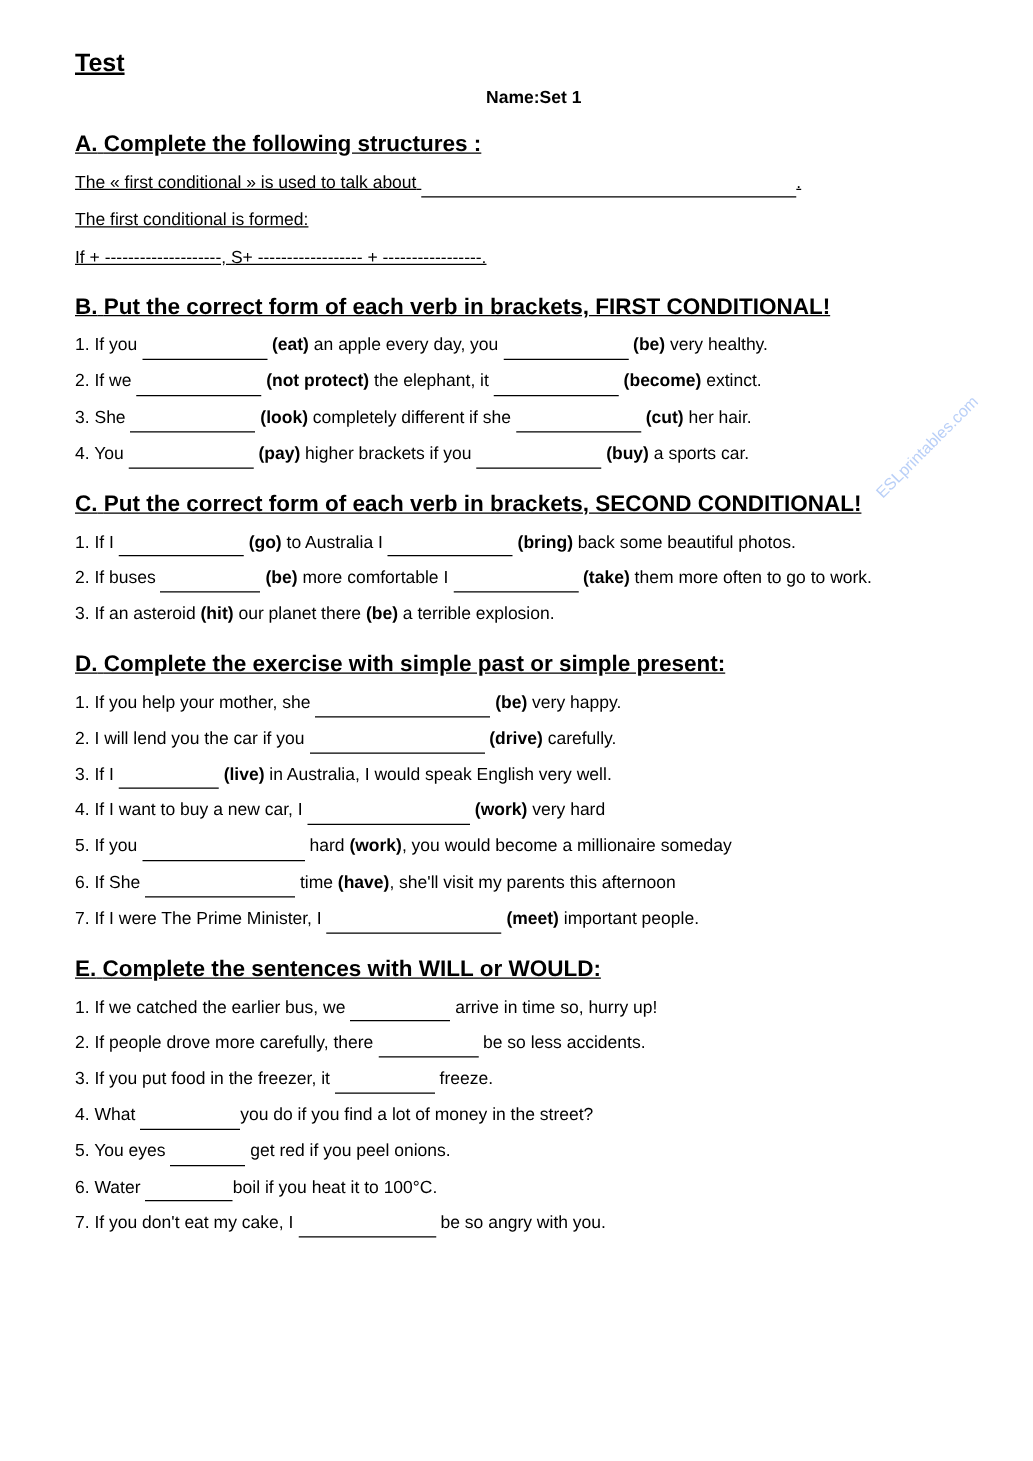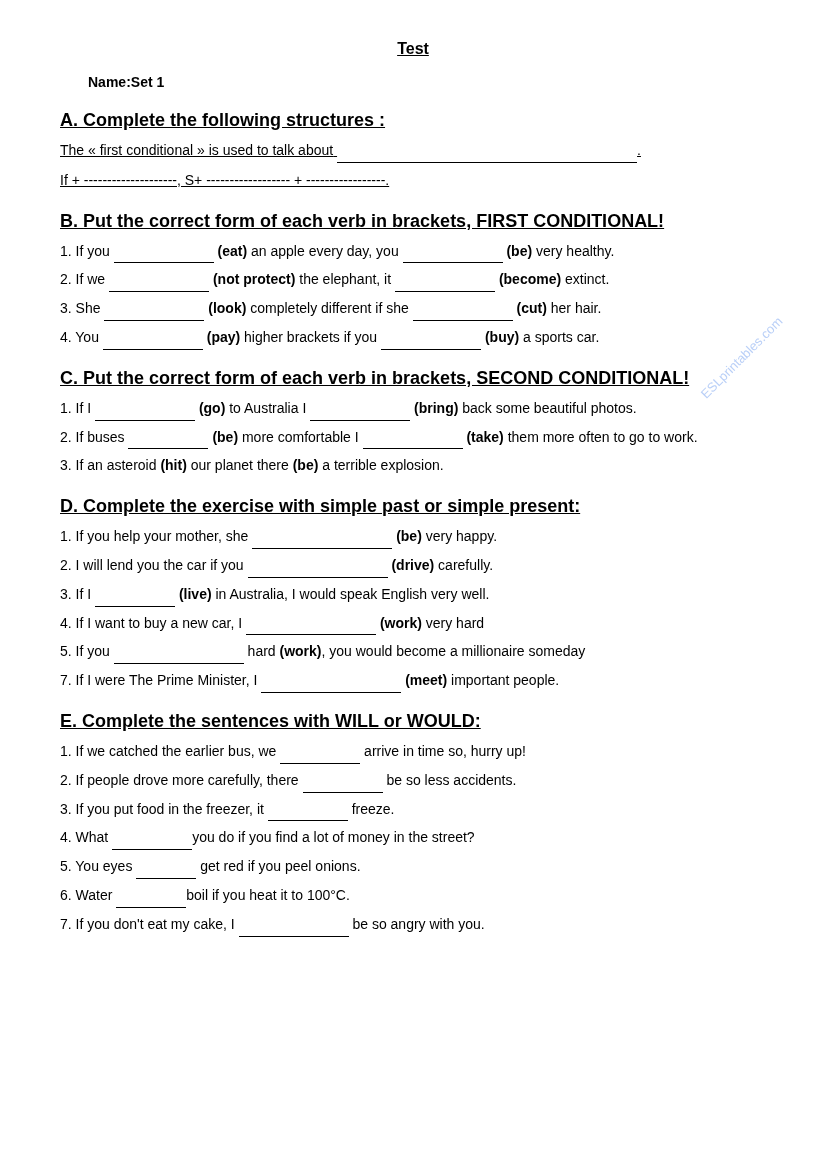--- a/index.html
+++ b/index.html
@@ -7,29 +7,29 @@
       background: #fff;
       font-family: Arial, sans-serif;
       font-size: 14px;
       color: #000;
       width: 826px;
       min-height: 1169px;
       padding: 40px 60px;
       position: relative;
     }
     .page-title {
-      text-align: center;
-      font-size: 16px;
+      text-align: left;
+      font-size: 20px;
       font-weight: bold;
       text-decoration: underline;
-      margin-bottom: 16px;
+      margin-bottom: 6px;
     }
     .header-row {
       display: flex;
-      justify-content: flex-start;
+      justify-content: center;
       margin-bottom: 20px;
       font-weight: bold;
       font-size: 14px;
       padding-left: 28px;
     }
     .section-title {
       font-weight: bold;
       text-decoration: underline;
       font-size: 18px;
       margin-bottom: 8px;
@@ -86,20 +86,21 @@
   <span>Set 1</span>
 </div>
 
 <div class="section">
   <div class="section-title">
     <span>A.</span> <span>Complete the following structures :</span>
   </div>
   <p>
     <span>The « first conditional » is used to talk about</span> <span class="blank blank-long"></span>.
   </p>
+  <p>The first conditional is formed:</p>
   <p>If + --------------------, S+ ------------------ + -----------------.</p>
 </div>
 
 <div class="section">
   <div class="section-title">
     <span>B.</span> <span>Put the correct form of each verb in brackets, FIRST CONDITIONAL!</span>
   </div>
   <div class="numbered-list">
     <div class="item">
       <span>1. If you</span> <span class="blank blank-med"></span> <span class="bold">(eat)</span> <span> an apple every day, you</span> <span class="blank blank-med"></span> <span class="bold">(be)</span> <span> very healthy.</span>
@@ -147,20 +148,23 @@
     <div class="item">
       3. If I <span class="blank" style="min-width:80px;"></span> <span class="bold">(live)</span> in Australia, I would speak English very well.
     </div>
     <div class="item">
       4. If I want to buy a new car, I <span class="blank" style="min-width:130px;"></span> <span class="bold">(work)</span> very hard
     </div>
     <div class="item">
       5. If you <span class="blank" style="min-width:130px;"></span> hard <span class="bold">(work)</span>, you would become a millionaire someday
     </div>
     <div class="item">
+      6. If She <span class="blank" style="min-width:120px;"></span> time <span class="bold">(have)</span>, she'll visit my parents this afternoon
+    </div>
+    <div class="item">
       7. If I were The Prime Minister, I <span class="blank" style="min-width:140px;"></span> <span class="bold">(meet)</span> important people.
     </div>
   </div>
 </div>
 
 <div class="section">
   <div class="section-title">
     <span>E.</span> <span>Complete the sentences with WILL or WOULD:</span>
   </div>
   <div class="numbered-list">

